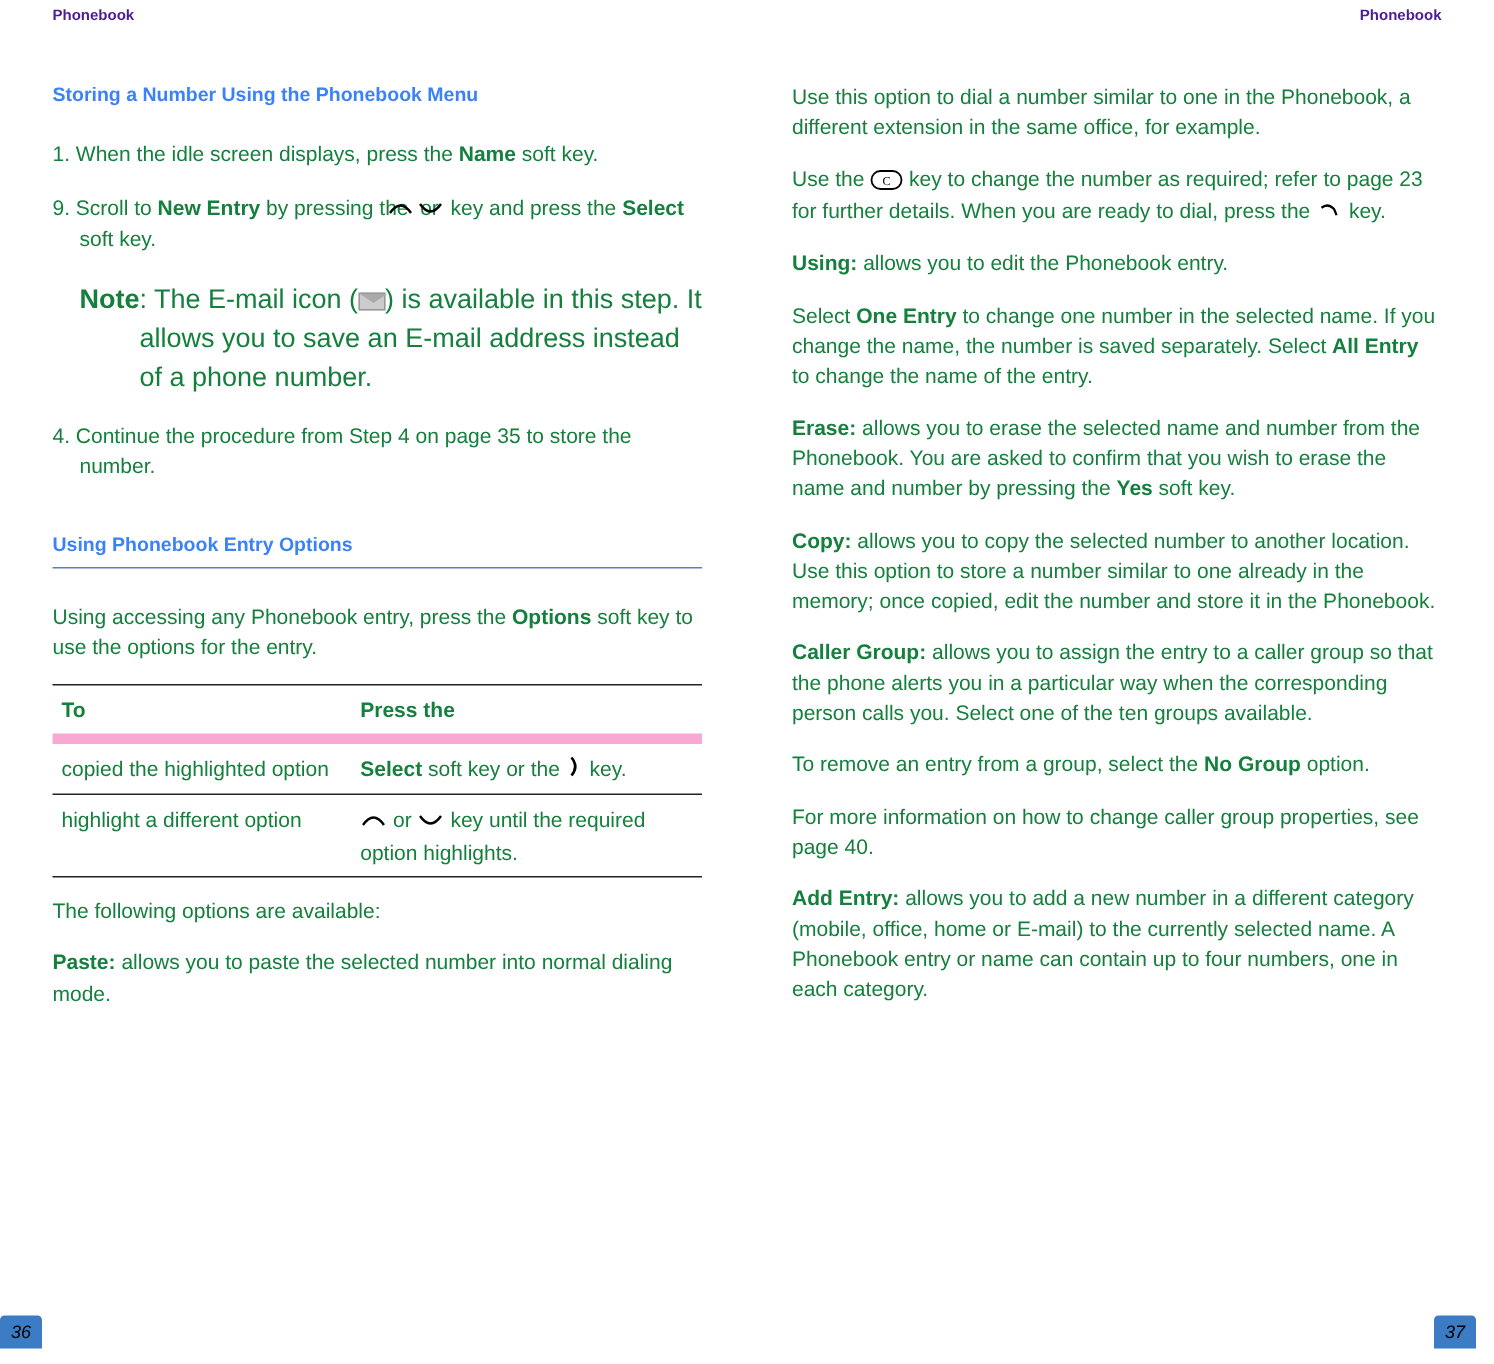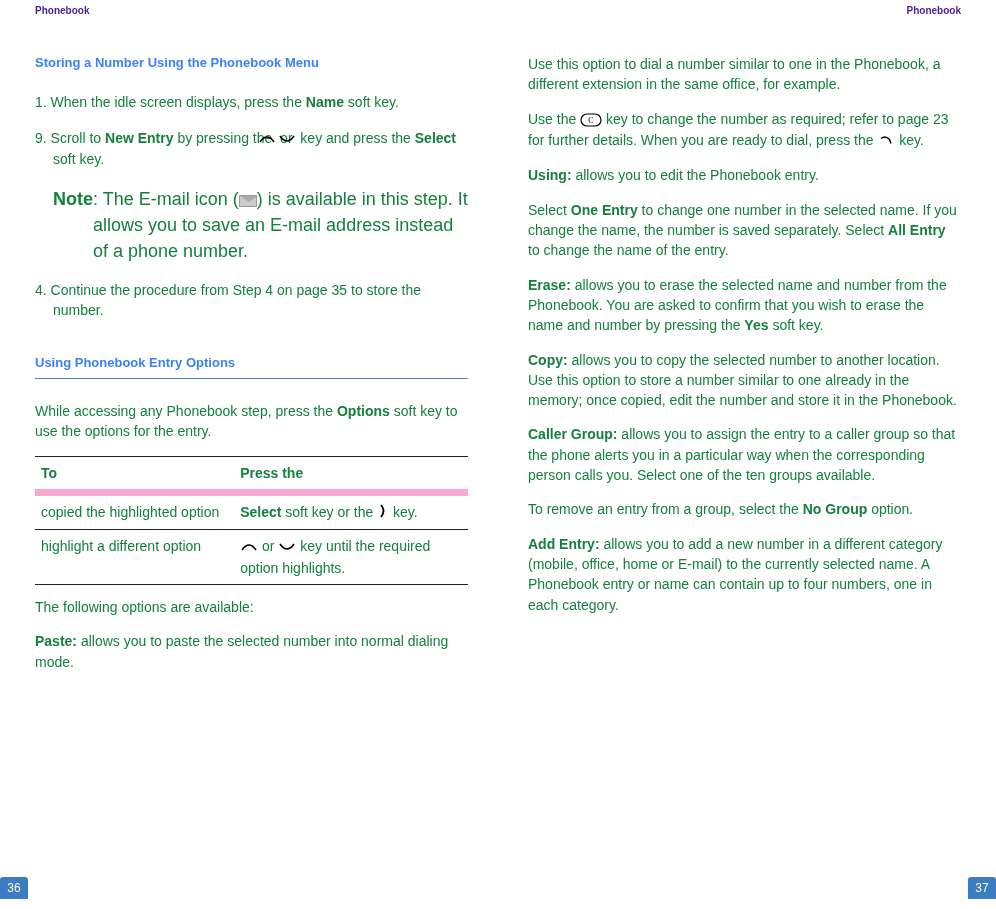--- a/index.html
+++ b/index.html
@@ -73,29 +73,30 @@
     vertical-align: top;
     font-size: 14px;
   }
   table.option-table td:first-child, table.option-table th:first-child { width: 46%; }
   .page-num-badge {
     position: absolute;
     bottom: 10px;
     width: 28px;
     height: 22px;
     background: #3b7cc4;
-    color: #fef9c3;
+    color: #000000;
     font-size: 12px;
     display: flex;
     align-items: center;
     justify-content: center;
     border-radius: 3px 3px 0 0;
+    font-style: italic;
   }
   .page-left .page-num-badge { left: 0; }
-  .page-right .page-num-badge { right: 0; }
+  .page-right .page-num-badge { right: 12px; }
   .icon-arc-up, .icon-arc-down, .icon-send, .icon-clear, .icon-rparen {
     display: inline-block;
     vertical-align: middle;
   }
   .icon-arc-up svg, .icon-arc-down svg, .icon-send svg { width: 18px; height: 10px; }
   .icon-clear svg { width: 22px; height: 14px; vertical-align: -2px; }
   .icon-email {
     display: inline-block;
     width: 18px; height: 12px;
     background: #ccc;
@@ -135,21 +136,21 @@
 
   <p class="note-block">
     <span class="bold">Note</span><span>: The E-mail icon (</span><span class="icon-email"></span><span>) is available in this step. It allows you to save an E-mail address instead of a phone number.</span>
   </p>
 
   <p class="step">4. Continue the procedure from Step 4 on page 35 to store the number.</p>
 
   <h2 class="section-title underline">Using Phonebook Entry Options</h2>
 
   <p>
-    <span>While accessing any Phonebook step, press the </span><span class="bold">Options</span><span> soft key to use the options for the entry.</span>
+    <span>Using accessing any Phonebook entry, press the </span><span class="bold">Options</span><span> soft key to use the options for the entry.</span>
   </p>
 
   <table class="option-table">
     <tbody>
         <tr>
       <th>To</th>
       <th>Press the</th>
     </tr>
     <tr>
       <td>copied the highlighted option</td>
@@ -212,19 +213,20 @@
   </p>
 
   <p>
     <span class="bold">Caller Group:</span><span> allows you to assign the entry to a caller group so that the phone alerts you in a particular way when the corresponding person calls you. Select one of the ten groups available.</span>
   </p>
 
   <p>
     <span>To remove an entry from a group, select the </span><span class="bold">No Group</span><span> option.</span>
   </p>
 
+  <p>For more information on how to change caller group properties, see page 40.</p>
 
   <p>
     <span class="bold">Add Entry:</span><span> allows you to add a new number in a different category (mobile, office, home or E-mail) to the currently selected name. A Phonebook entry or name can contain up to four numbers, one in each category.</span>
   </p>
 
   <div class="page-num-badge">37</div>
 </div>
 
 </body></html>

